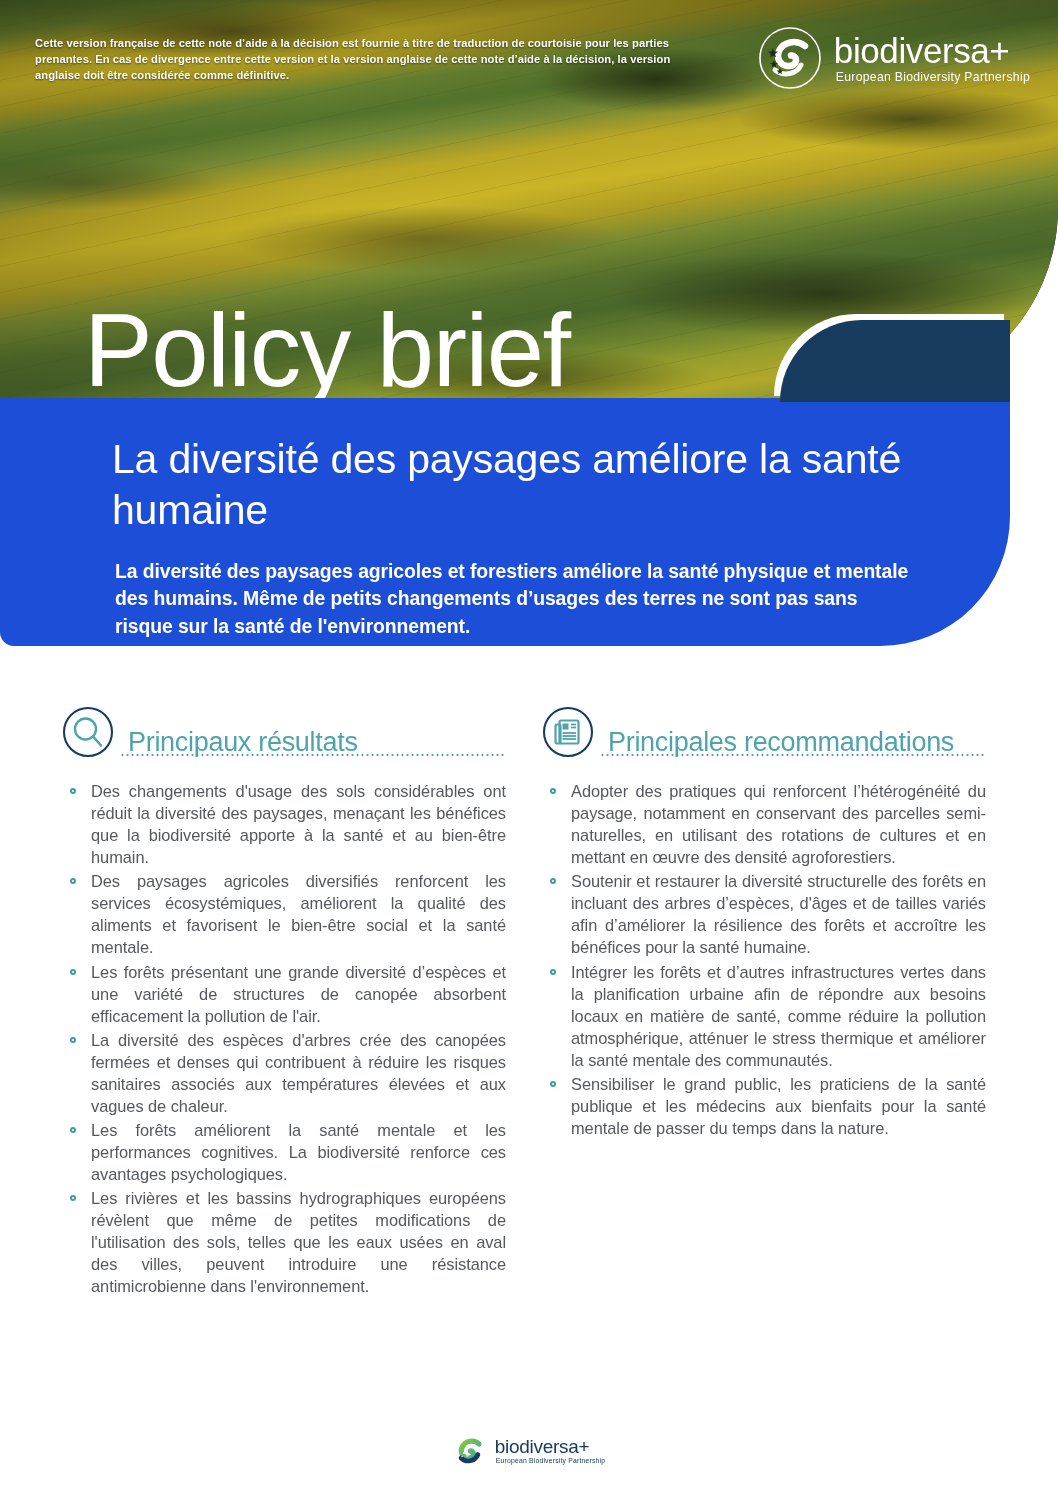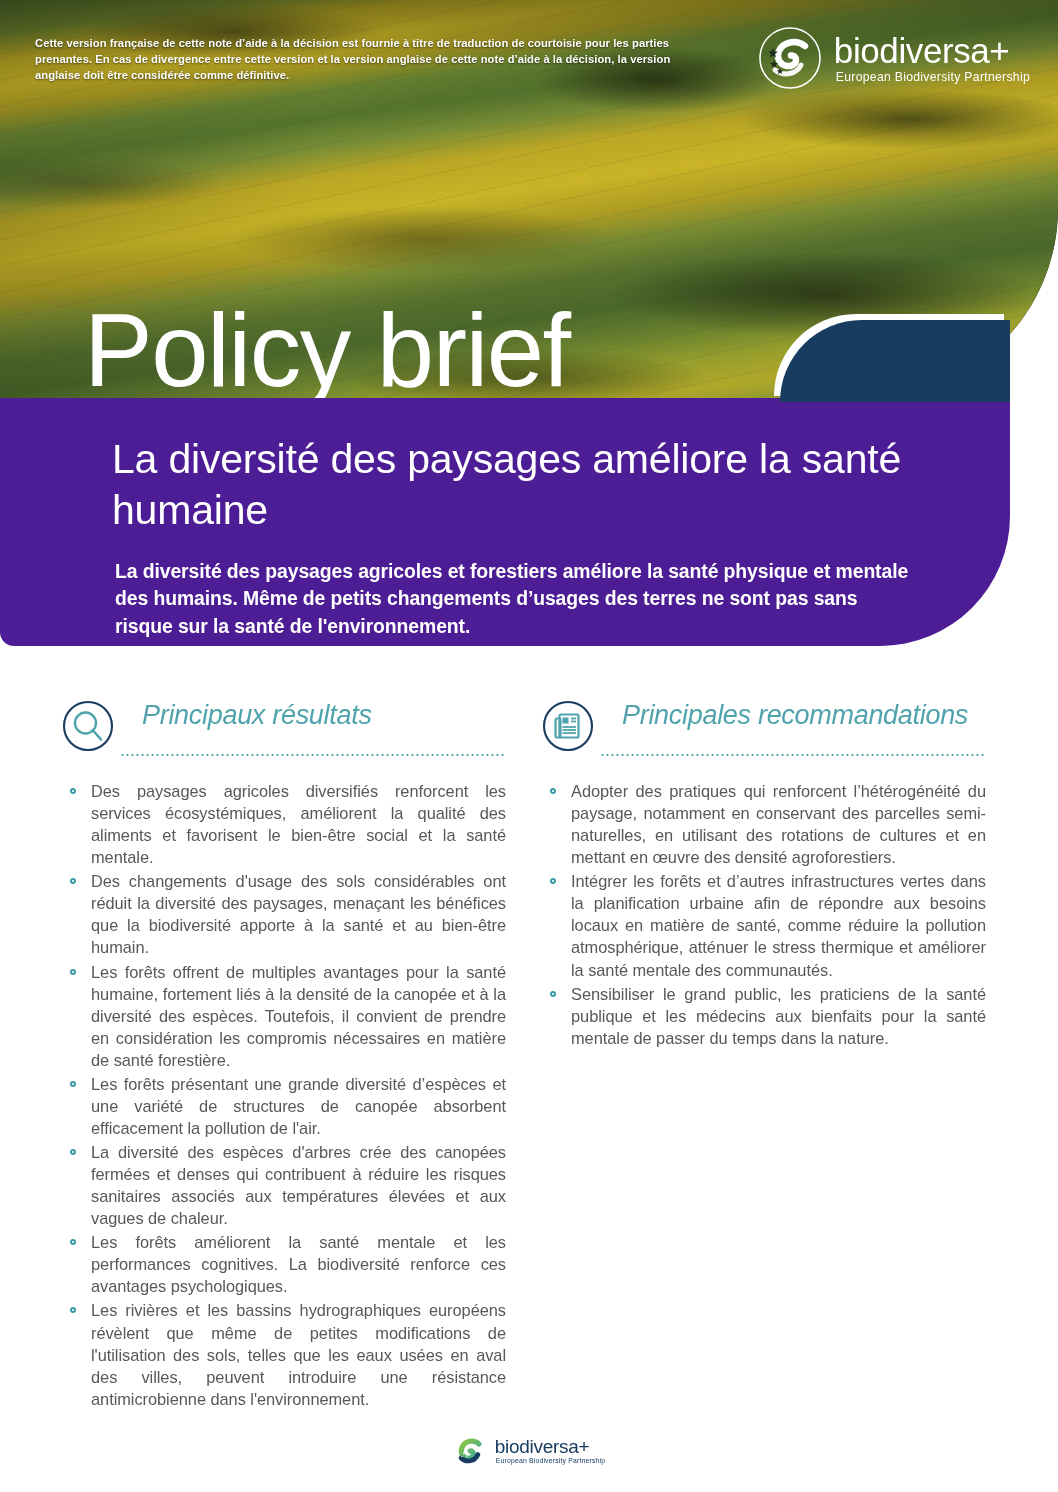--- a/index.html
+++ b/index.html
@@ -132,21 +132,21 @@
     white-space: nowrap;
   }
 
   
   .banner {
     position: absolute;
     left: 0;
     top: 398px;
     width: 1010px;
     height: 248px;
-    background: #4c1d95;
+    background: #1d4ed8;
     border-bottom-right-radius: 130px;
     border-bottom-left-radius: 14px;
     border-top-right-radius: 0;
     z-index: 2;
   }
   
   .banner-notch {
     position: absolute;
     right: 0;
     top: -78px;
@@ -187,25 +187,24 @@
     width: 1058px;
     display: flex;
     gap: 36px;
     padding: 0 62px;
     box-sizing: border-box;
   }
   .col { width: 444px; flex: 0 0 444px; }
 
   .sec-head {
     display: flex;
-    align-items: flex-start;
-    gap: 28px;
+    align-items: flex-end;
+    gap: 14px;
     position: relative;
     height: 58px;
-    font-style: italic;
   }
   .sec-icon { width: 52px; height: 52px; flex: 0 0 auto; }
   .sec-title {
     color: #4fa3ac;
     font-size: 27px;
     font-weight: 400;
     letter-spacing: -0.3px;
     white-space: nowrap;
   }
   .sec-rule {
@@ -324,23 +323,22 @@
         <svg viewBox="0 0 52 52" width="52" height="52" aria-hidden="true">
           <circle cx="26" cy="26" r="24" fill="none" stroke="#173c60" stroke-width="2.1"></circle>
           <circle cx="23.5" cy="23" r="10.5" fill="none" stroke="#4fa3ac" stroke-width="2.4"></circle>
           <line x1="31.5" y1="31" x2="39" y2="39.5" stroke="#4fa3ac" stroke-width="2.6" stroke-linecap="round"></line>
         </svg>
       </span>
       <span class="sec-title">Principaux résultats</span>
       <span class="sec-rule"></span>
     </div>
     <ul class="bullets">
+      <li>Des changements d'usage des sols considérables ont réduit la diversité des paysages, menaçant les bénéfices que la biodiversité apporte à la santé et au bien-être humain.</li>
       <li>Des paysages agricoles diversifiés renforcent les services écosystémiques, améliorent la qualité des aliments et favorisent le bien-être social et la santé mentale.</li>
-      <li>Des changements d'usage des sols considérables ont réduit la diversité des paysages, menaçant les bénéfices que la biodiversité apporte à la santé et au bien-être humain.</li>
-      <li>Les forêts offrent de multiples avantages pour la santé humaine, fortement liés à la densité de la canopée et à la diversité des espèces. Toutefois, il convient de prendre en considération les compromis nécessaires en matière de santé forestière.</li>
       <li>Les forêts présentant une grande diversité d’espèces et une variété de structures de canopée absorbent efficacement la pollution de l'air.</li>
       <li>La diversité des espèces d'arbres crée des canopées fermées et denses qui contribuent à réduire les risques sanitaires associés aux températures élevées et aux vagues de chaleur.</li>
       <li>Les forêts améliorent la santé mentale et les performances cognitives. La biodiversité renforce ces avantages psychologiques.</li>
       <li>Les rivières et les bassins hydrographiques européens révèlent que même de petites modifications de l'utilisation des sols, telles que les eaux usées en aval des villes, peuvent introduire une résistance antimicrobienne dans l'environnement.</li>
     </ul>
   </div>
 
   <div class="col">
     <div class="sec-head">
       <span class="sec-icon">
@@ -354,20 +352,21 @@
           <line x1="20.5" y1="27" x2="34" y2="27" stroke="#4fa3ac" stroke-width="1.8"></line>
           <line x1="20.5" y1="30" x2="34" y2="30" stroke="#4fa3ac" stroke-width="1.8"></line>
           <line x1="20.5" y1="33" x2="34" y2="33" stroke="#4fa3ac" stroke-width="1.8"></line>
         </svg>
       </span>
       <span class="sec-title">Principales recommandations</span>
       <span class="sec-rule"></span>
     </div>
     <ul class="bullets">
       <li>Adopter des pratiques qui renforcent l’hétérogénéité du paysage, notamment en conservant des parcelles semi-naturelles, en utilisant des rotations de cultures et en mettant en œuvre des densité agroforestiers.</li>
+      <li>Soutenir et restaurer la diversité structurelle des forêts en incluant des arbres d’espèces, d'âges et de tailles variés afin d’améliorer la résilience des forêts et accroître les bénéfices pour la santé humaine.</li>
       <li>Intégrer les forêts et d’autres infrastructures vertes dans la planification urbaine afin de répondre aux besoins locaux en matière de santé, comme réduire la pollution atmosphérique, atténuer le stress thermique et améliorer la santé mentale des communautés.</li>
       <li>Sensibiliser le grand public, les praticiens de la santé publique et les médecins aux bienfaits pour la santé mentale de passer du temps dans la nature.</li>
     </ul>
   </div>
 </div>
 
 <div class="footer">
   <div class="footer-logo">
     <span class="footer-mark">
       <svg viewBox="0 0 34 34" width="34" height="34" aria-hidden="true">

